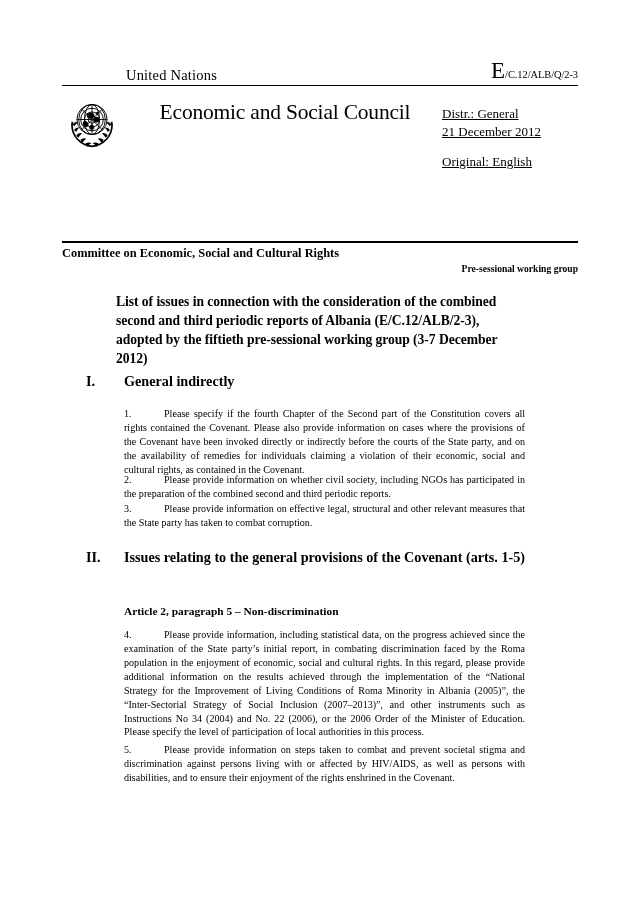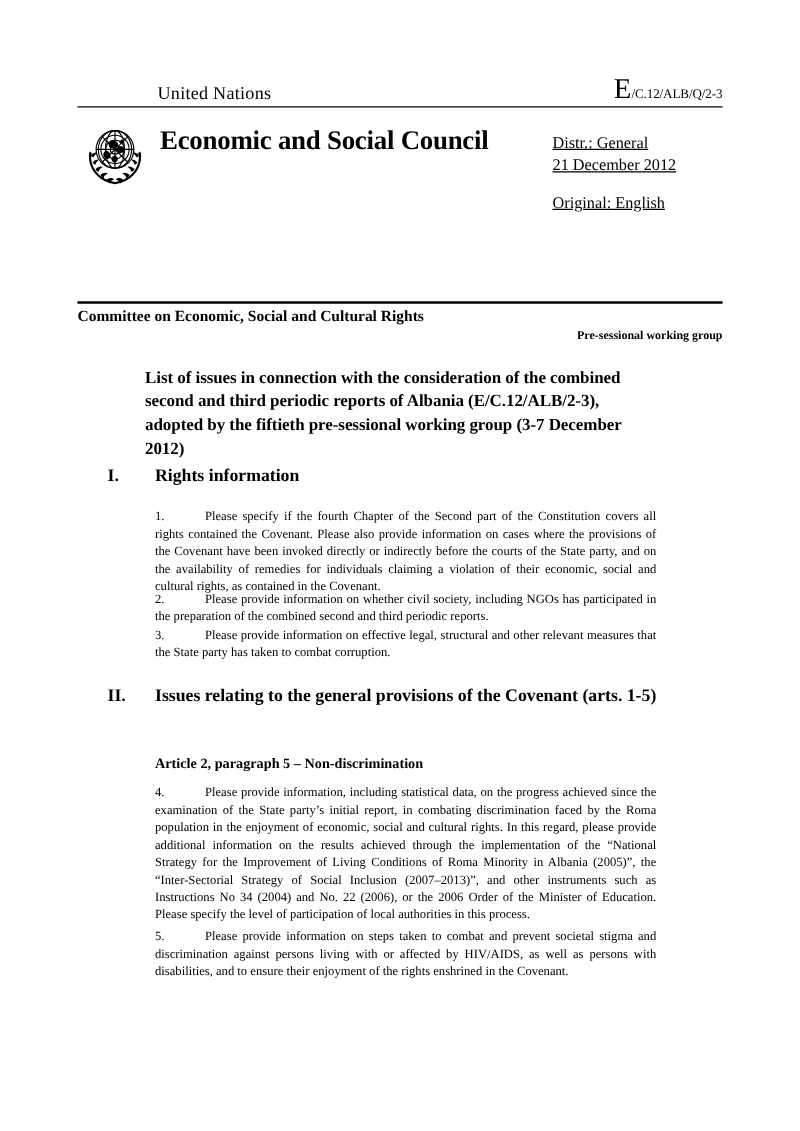--- a/index.html
+++ b/index.html
@@ -69,25 +69,26 @@
   }
   .un-emblem {
     width: 60px;
     height: 58px;
     flex: 0 0 60px;
     margin-top: 1px;
   }
   .council-title {
     flex: 1 1 auto;
     font-size: 21.5px;
-    font-weight: bold;
+    font-weight: normal;
     line-height: 1.1;
     padding-left: 6px;
     padding-top: 8px;
     letter-spacing: -0.2px;
+    text-align: center;
   }
   .distr-block {
     flex: 0 0 136px;
     font-size: 13px;
     line-height: 1.42;
     padding-top: 12px;
     text-decoration: underline;
   }
   .distr-block .gap {
     height: 11px;
@@ -275,21 +276,21 @@
   <div class="committee">
     <div class="committee-name">Committee on Economic, Social and Cultural Rights</div>
     <div class="committee-sub">Pre-sessional working group</div>
   </div>
 
   <div class="doc-title">List of issues in connection with the consideration of the combined second and third periodic reports of Albania (E/C.12/ALB/2-3), adopted by the fiftieth pre-sessional working group (3-7 December 2012)</div>
 
   <div class="section" style="left:86px; top:362px; width:492px;">
     <div class="section-head">
       <div class="section-num">I.</div>
-      <div class="section-title">Rights information</div>
+      <div class="section-title">General indirectly</div>
     </div>
   </div>
 
   <div class="para" style="position:absolute; left:124px; top:397px; width:401px;">
     <span class="pnum">1.</span><span>Please specify if the fourth Chapter of the Second part of the Constitution covers all rights contained the Covenant. Please also provide information on cases where the provisions of the Covenant have been invoked directly or indirectly before the courts of the State party, and on the availability of remedies for individuals claiming a violation of their economic, social and cultural rights, as contained in the Covenant.</span>
   </div>
 
   <div class="para" style="position:absolute; left:124px; top:463px; width:401px;">
     <span class="pnum">2.</span><span>Please provide information on whether civil society, including NGOs has participated in the preparation of the combined second and third periodic reports.</span>
   </div>

